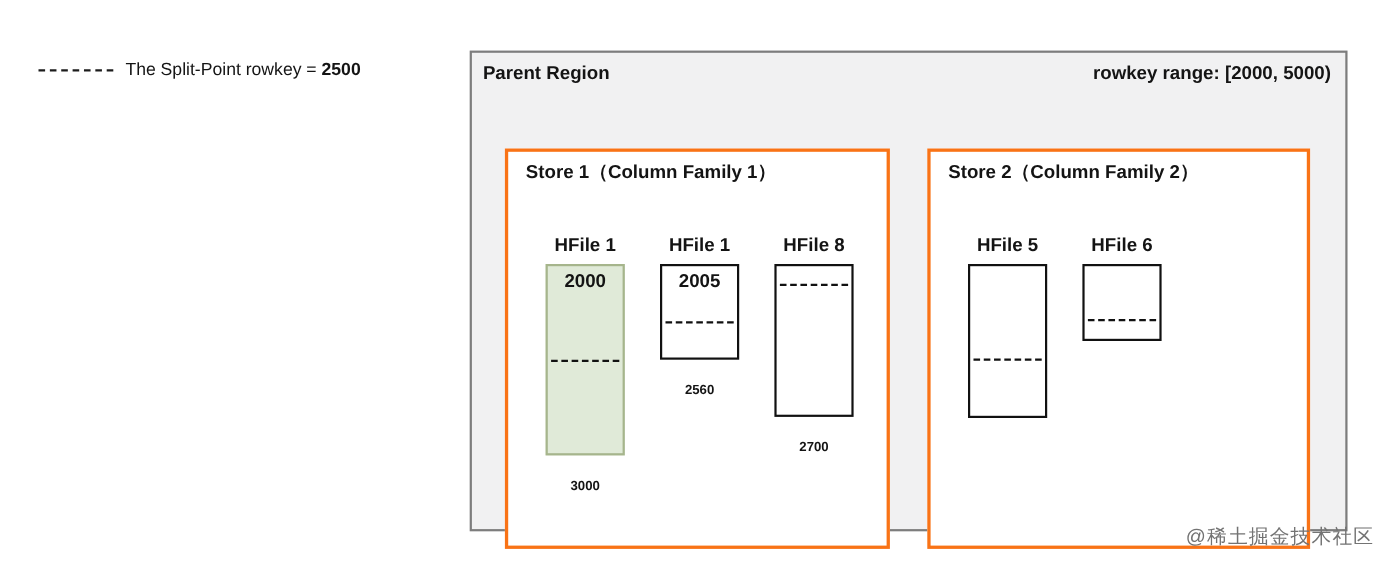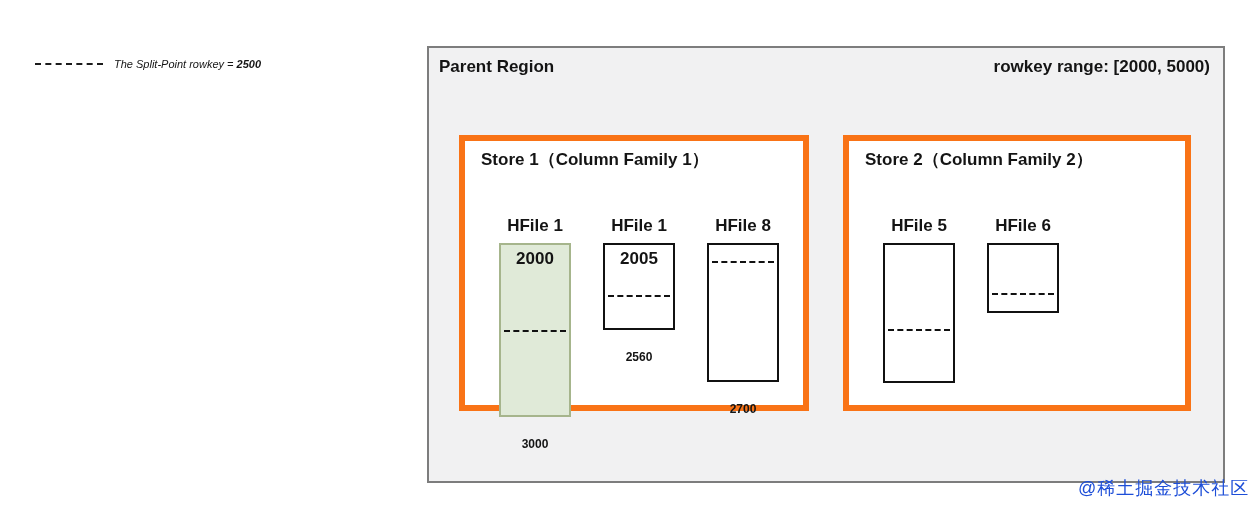--- a/index.html
+++ b/index.html
@@ -2,52 +2,52 @@
 <html><head>
 <meta charset="utf-8">
 <style>
   * { margin:0; padding:0; box-sizing:border-box; }
   body { background:#ffffff; font-family:"Liberation Sans", sans-serif; color:#141414; }
   .page { position:relative; width:1260px; height:510px; background:#ffffff; overflow:hidden; }
 
   
   .legend { position:absolute; left:35px; top:52px; display:flex; align-items:center; gap:11px; height:24px; }
   .legend-dash { width:68px; height:0; border-top:2px dashed #1c1c1c; }
-  .legend-text { font-size:11px; white-space:nowrap;font-style:italic; }
+  .legend-text { font-size:16px; white-space:nowrap; }
   .legend-text b { font-weight:bold; }
 
   
   .region { position:absolute; left:427px; top:46px; width:798px; height:437px;
             background:#f1f1f2; border:2px solid #7d7d7d; }
   .region-header { position:absolute; left:0; top:0; right:0; display:flex;
                    justify-content:space-between; padding:9px 13px 0 10px; font-size:17px; }
 
   
-  .store { position:absolute; top:87px; width:350px; height:276px;
-           background:#ffffff; border:6px solid #f97316;padding-left:28px; }
+  .store { position:absolute; top:87px; width:350px; height:364px;
+           background:#ffffff; border:3px solid #f97316;padding-left:28px; }
   #stores .store:nth-child(1) { left:30px; }
   #stores .store:nth-child(2) { left:414px; width:348px; }
   .store-title { position:absolute; left:16px; top:7px; font-size:17px; white-space:nowrap; }
 
   
   .hfiles { position:absolute; inset:0;border-radius:28px; }
   .hfile { position:absolute; top:74px; width:72px; text-align:center; }
   .hfiles .hfile:nth-child(1) { left:34px; }
   .hfiles .hfile:nth-child(2) { left:138px; }
   .hfiles .hfile:nth-child(3) { left:242px; }
   .hfile-label { font-size:17px; height:22px; line-height:22px; margin-bottom:6px; white-space:nowrap; }
   .hfile-box { position:relative; width:72px; border:2px solid #111111; background:#ffffff; }
   .hfile-box.highlight { background:#e0ead8; border-color:#a6b58c; }
   .split-line { position:absolute; left:3px; right:3px; border-top:2px dashed #111111; }
   .hfile-top-value { font-size:17px; padding-top:4px; }
   .hfile-bottom-value { font-size:12px; margin-top:20px; height:20px; }
 
   
   .watermark { position:absolute; left:1078px; top:476px; font-size:18px;
-               color:#1d4ed8; letter-spacing:1px; z-index:5; white-space:nowrap;text-align:center; }
+               color:#737373; letter-spacing:1px; z-index:5; white-space:nowrap;text-align:center; }
 </style>
 </head>
 <body>
 
 <div class="page">
 
   <div class="legend">
     <span class="legend-dash"></span>
     <span class="legend-text"><span>The Split-Point rowkey = </span><b>2500</b></span>
   </div>

